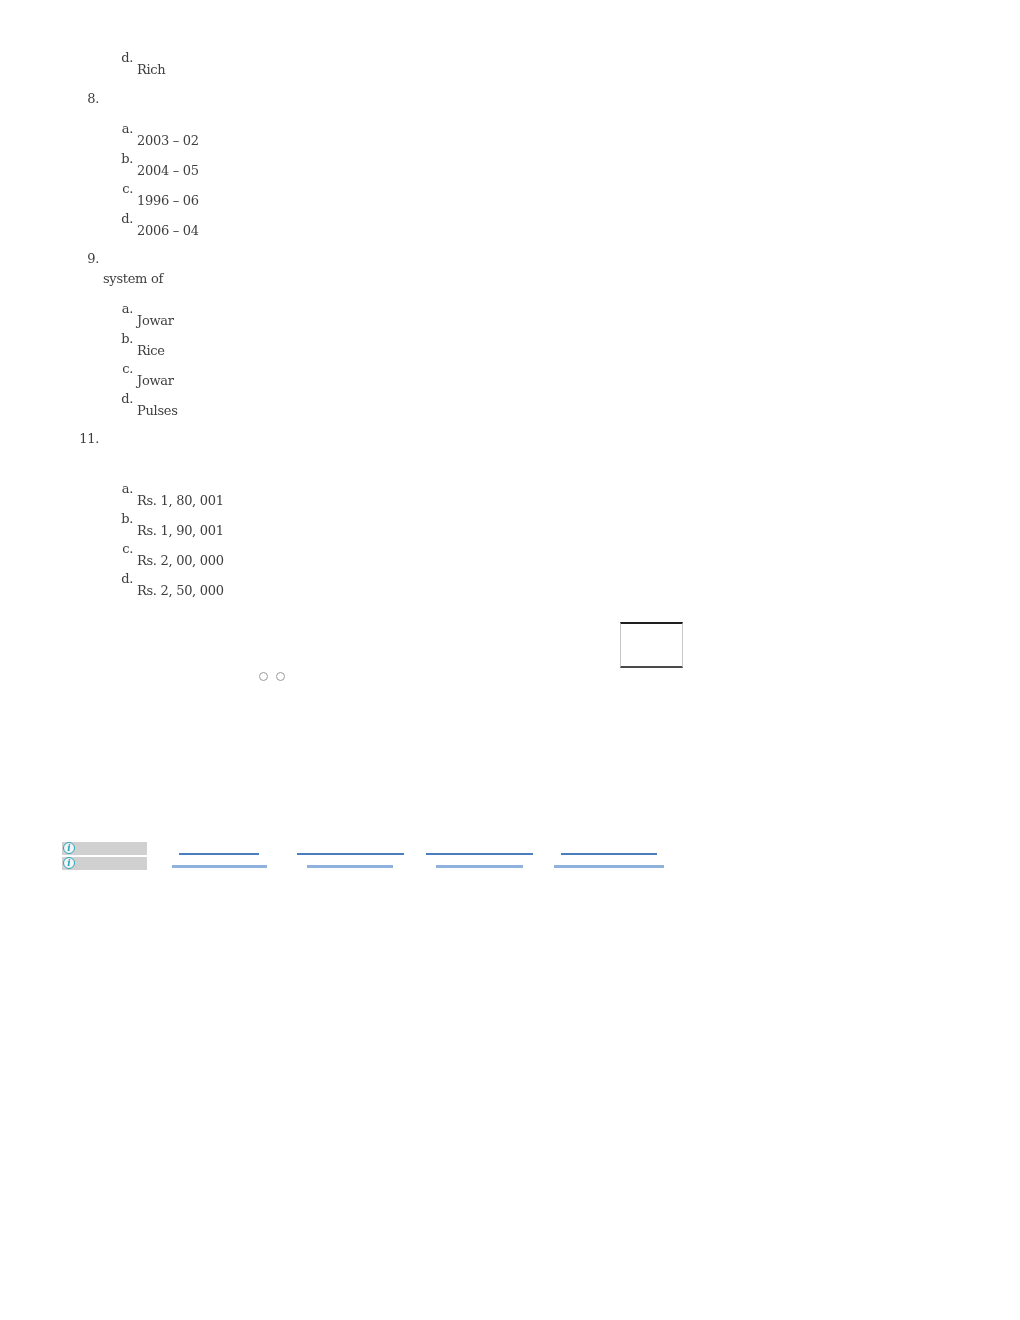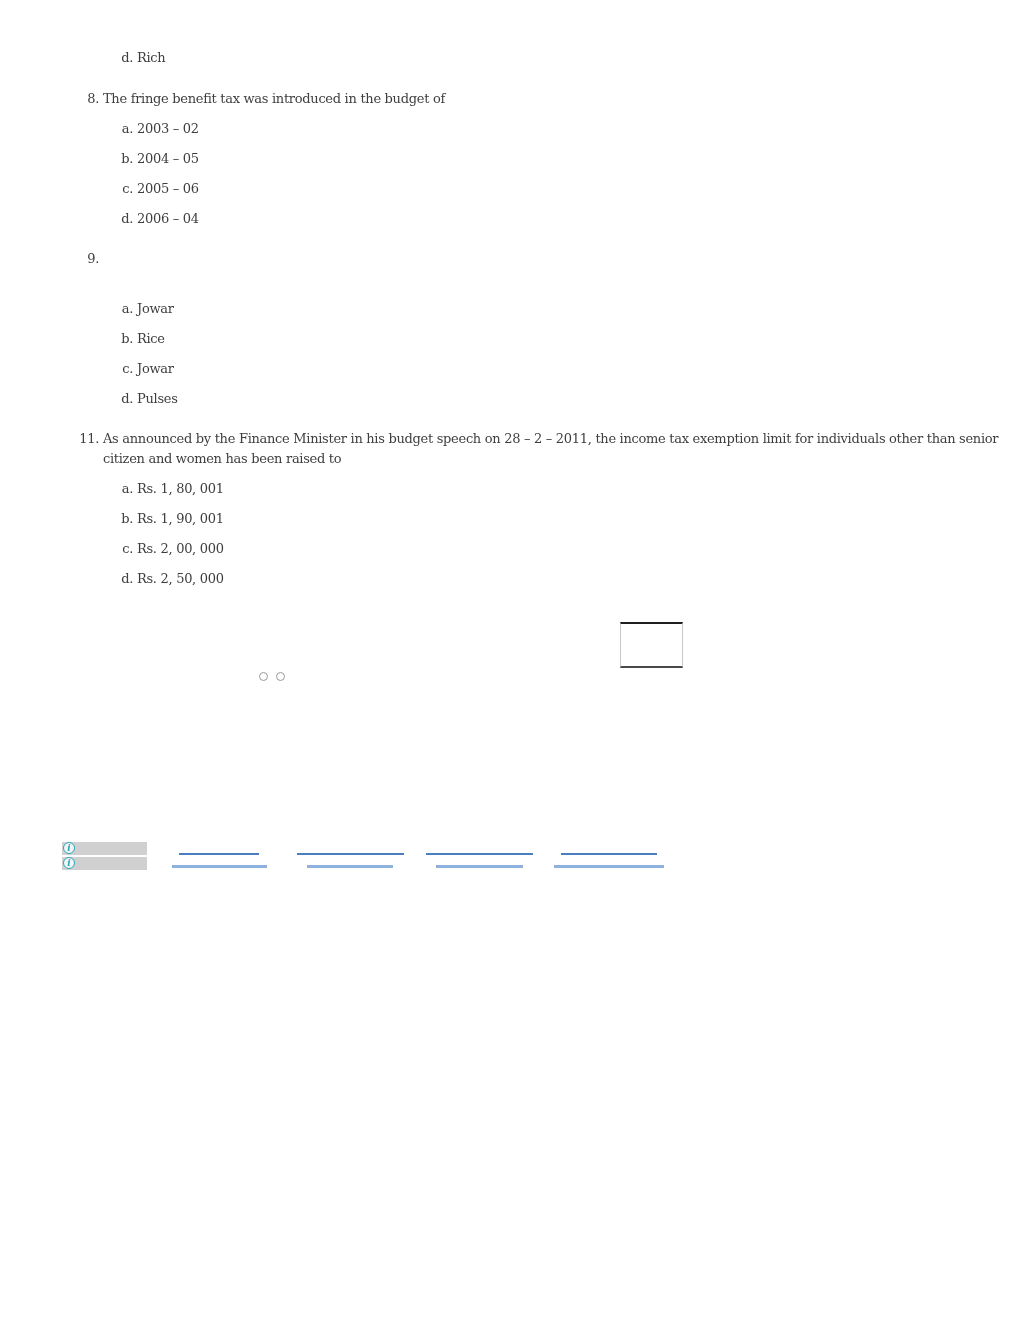--- a/index.html
+++ b/index.html
@@ -8,21 +8,21 @@
     width:1020px;height:1320px;
     background:#ffffff;
     font-family:"DejaVu Serif", serif;
     color:#3e3e3e;
     overflow:hidden;
   }
   .row{position:absolute;left:0;width:100%;height:16px;font-size:13px;line-height:16px;letter-spacing:-0.3px;}
   .qnum{position:absolute;left:74px;width:25px;text-align:right;}
   .qtext{position:absolute;left:103px;white-space:nowrap;}
   .olet{position:absolute;left:102px;width:31px;text-align:right;}
-  .otext{position:absolute;left:137px;white-space:nowrap;}
+  .otext{position:absolute;left:137px;white-space:nowrap;margin-top:12px;}
 
   
   .empty-box{
     position:absolute;left:620px;top:622px;width:63px;height:46px;
     box-sizing:border-box;background:#ffffff;
     border-top:2px solid #1f1f1f;
     border-bottom:2px solid #4a4a4a;
     border-left:1px solid #c9c9c9;
     border-right:1px solid #c9c9c9;
   }
@@ -69,65 +69,63 @@
 
 <div class="page">
 
   <div class="row" style="top:50px">
     <span class="olet">d.</span>
     <span class="otext">Rich</span>
   </div>
 
   <div class="row" style="top:91px">
     <span class="qnum">8.</span>
-    <span class="qtext">The fringe benefit tax was introduced in the budget of</span>
   </div>
   <div class="row" style="top:121px">
     <span class="olet">a.</span>
     <span class="otext">2003 – 02</span>
   </div>
   <div class="row" style="top:151px">
     <span class="olet">b.</span>
     <span class="otext">2004 – 05</span>
   </div>
   <div class="row" style="top:181px">
     <span class="olet">c.</span>
-    <span class="otext">2005 – 06</span>
+    <span class="otext">1996 – 06</span>
   </div>
   <div class="row" style="top:211px">
     <span class="olet">d.</span>
     <span class="otext">2006 – 04</span>
   </div>
 
   <div class="row" style="top:251px">
     <span class="qnum">9.</span>
+  </div>
+  <div class="row" style="top:271px">
+    <span class="qtext">system of</span>
   </div>
   <div class="row" style="top:301px">
     <span class="olet">a.</span>
     <span class="otext">Jowar</span>
   </div>
   <div class="row" style="top:331px">
     <span class="olet">b.</span>
     <span class="otext">Rice</span>
   </div>
   <div class="row" style="top:361px">
     <span class="olet">c.</span>
     <span class="otext">Jowar</span>
   </div>
   <div class="row" style="top:391px">
     <span class="olet">d.</span>
     <span class="otext">Pulses</span>
   </div>
 
   <div class="row" style="top:431px">
     <span class="qnum">11.</span>
-    <span class="qtext">As announced by the Finance Minister in his budget speech on 28 – 2 – 2011, the income tax exemption limit for individuals other than senior</span>
-  </div>
-  <div class="row" style="top:451px">
-    <span class="qtext">citizen and women has been raised to</span>
   </div>
   <div class="row" style="top:481px">
     <span class="olet">a.</span>
     <span class="otext">Rs. 1, 80, 001</span>
   </div>
   <div class="row" style="top:511px">
     <span class="olet">b.</span>
     <span class="otext">Rs. 1, 90, 001</span>
   </div>
   <div class="row" style="top:541px">

